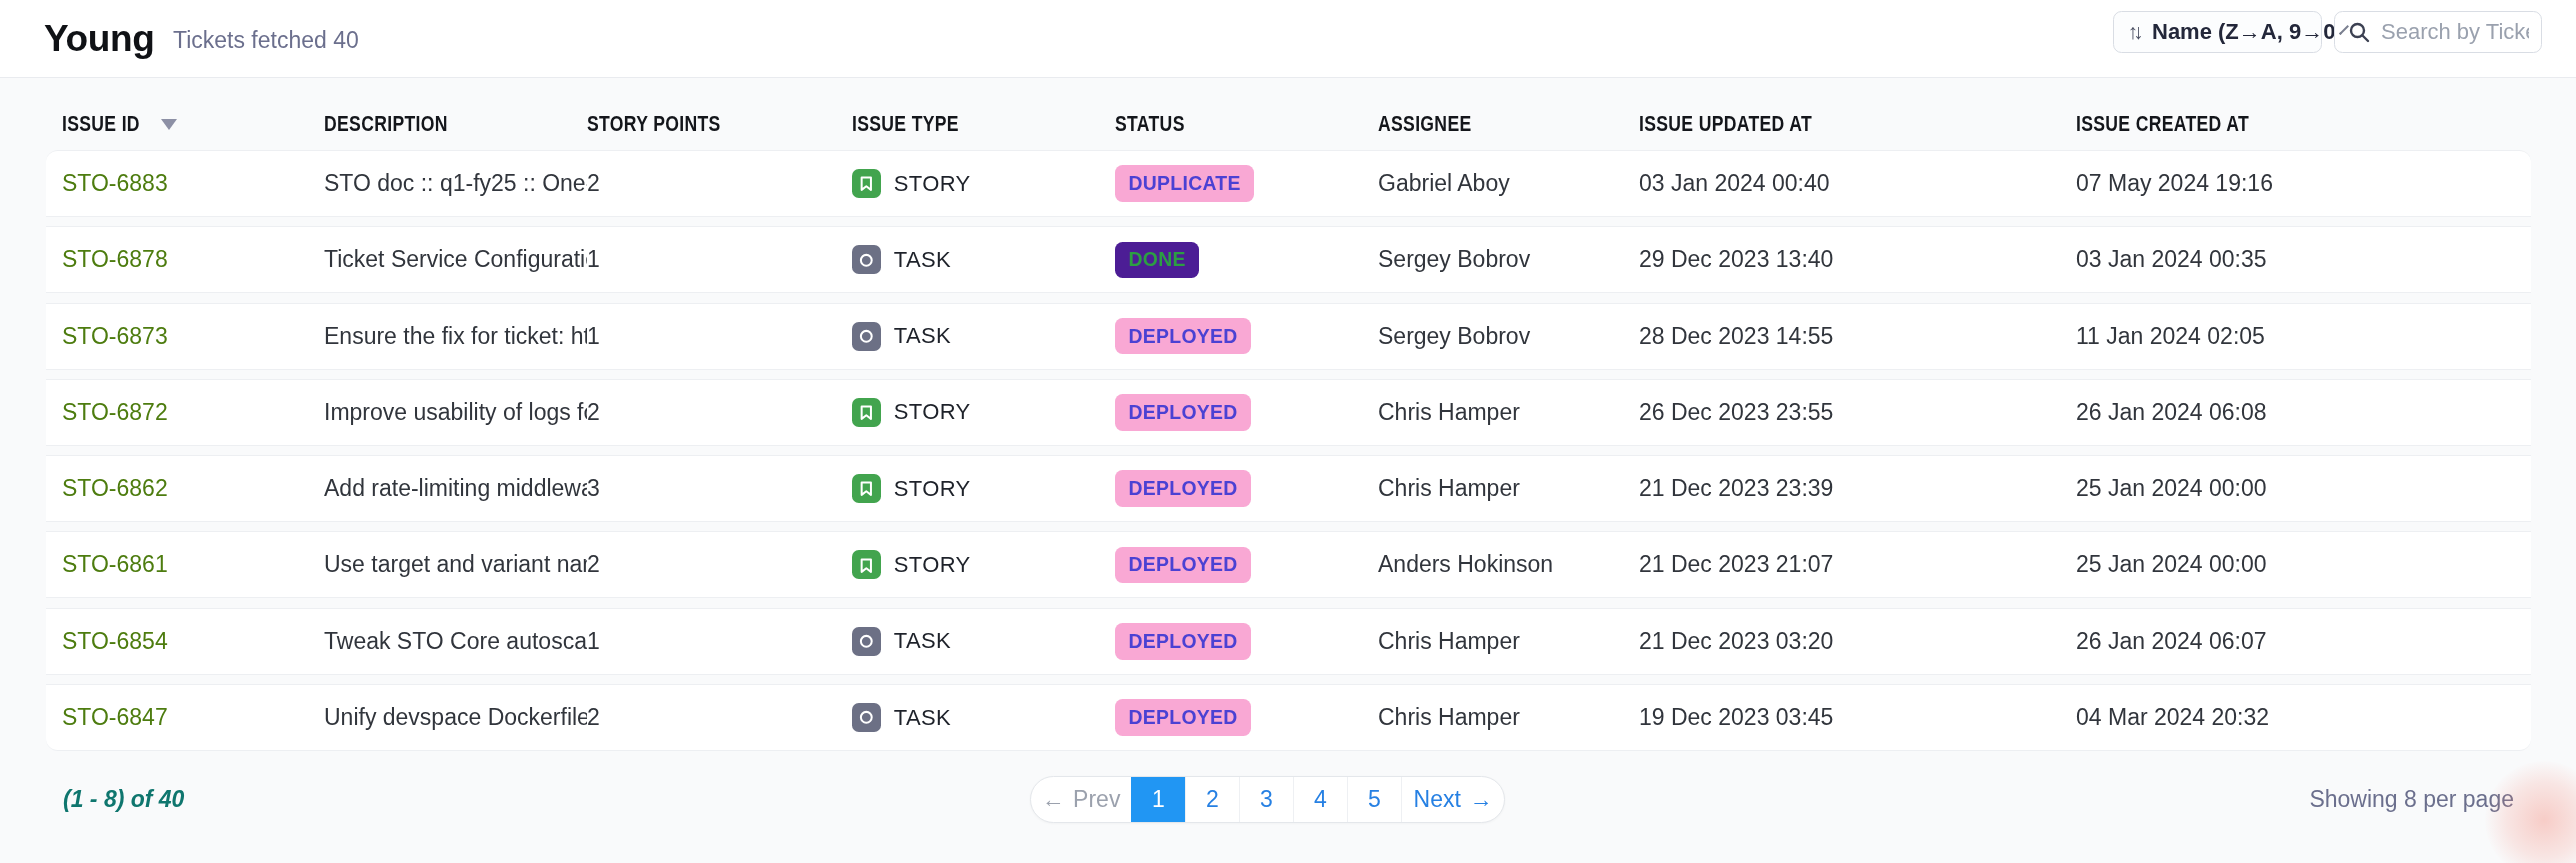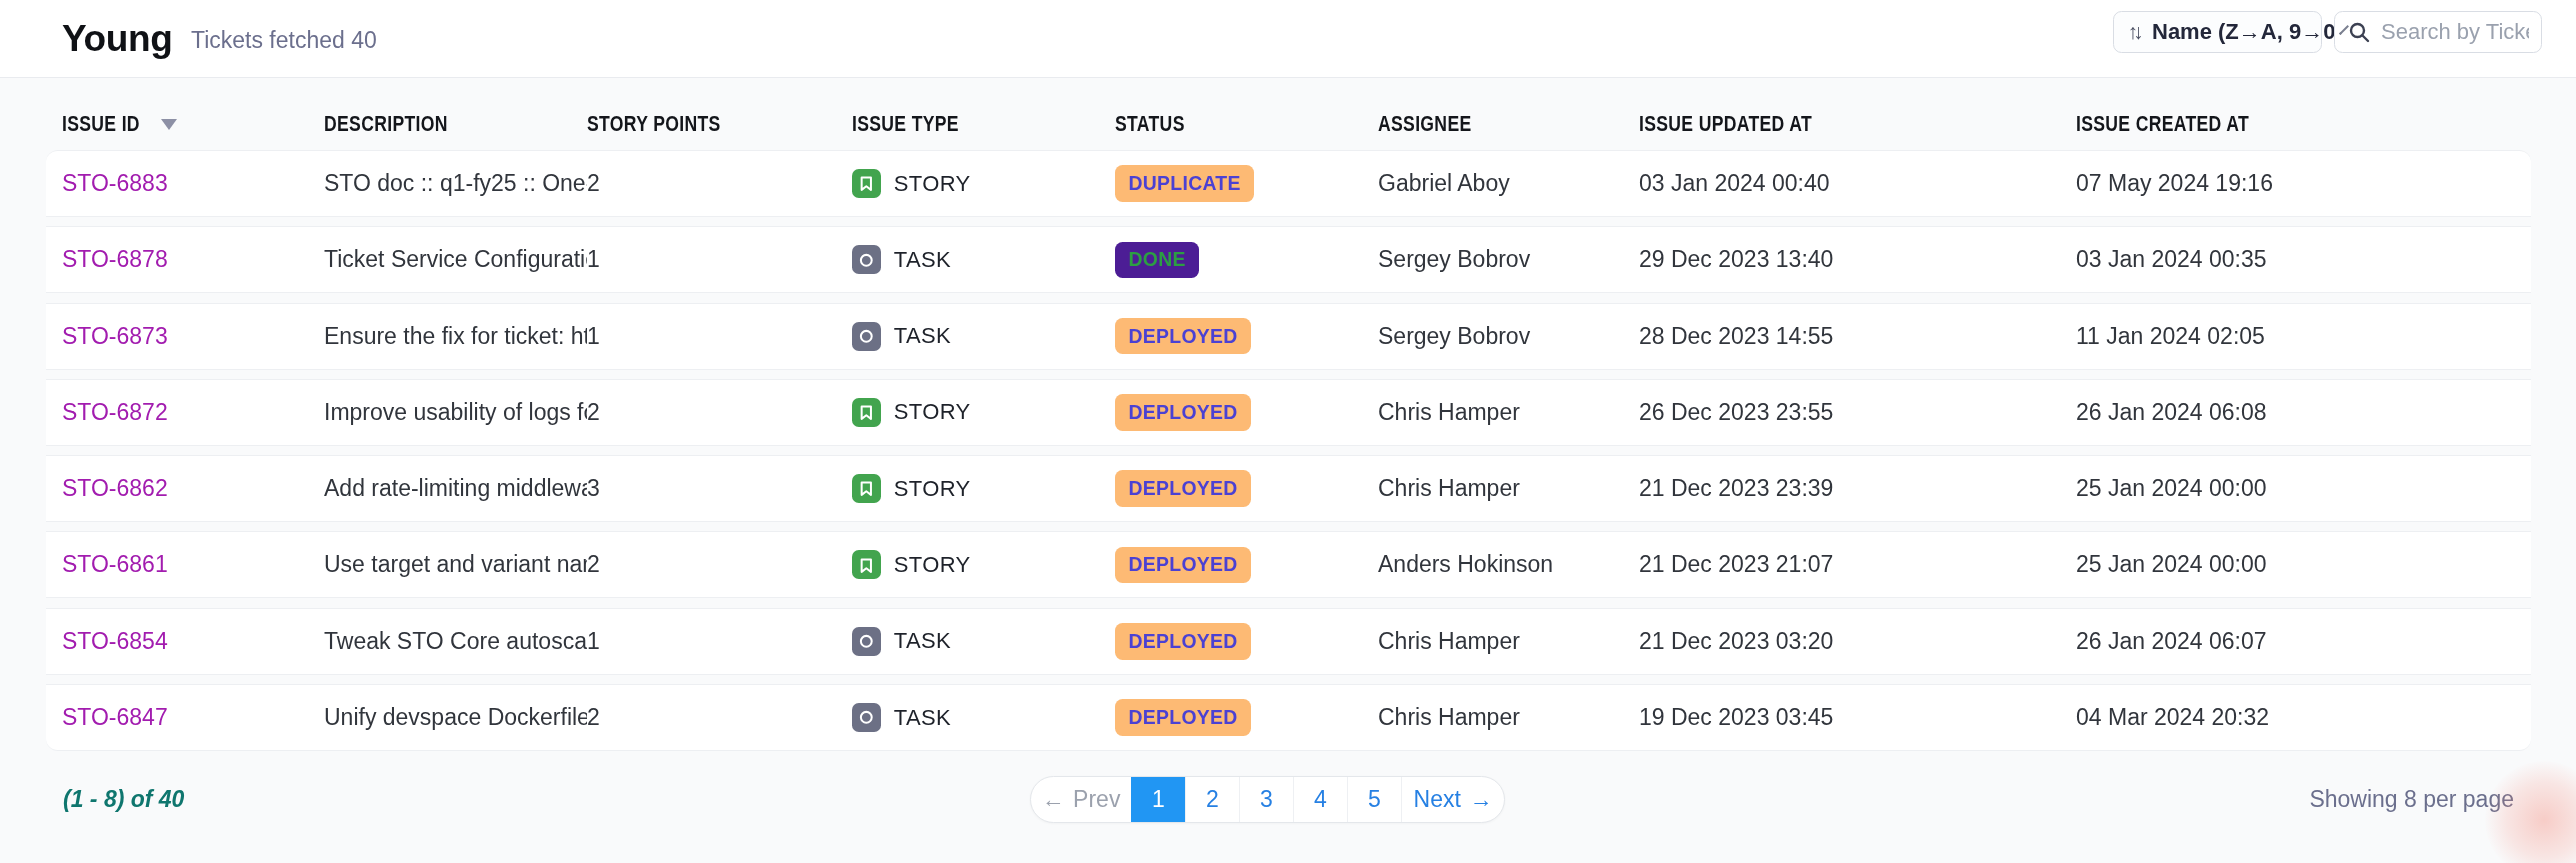--- a/index.html
+++ b/index.html
@@ -8,21 +8,21 @@
     font-family:"Liberation Sans", sans-serif;
     background:#f9fafb;
     position:relative;
     overflow:hidden;
     color:#1c2026;
   }
   
   .topbar {
     position:absolute; left:0; top:0; width:2576px; height:78px;
     background:#ffffff; border-bottom:0.8px solid #e9ebef;
-    display:flex; align-items:center;padding-left:18px;
+    display:flex; align-items:center;
   }
   .page-title { font-size:37px; font-weight:700; color:#101216; margin-left:44px; letter-spacing:-0.4px; }
   .tickets-count { font-size:23px; color:#6b6f8d; margin-left:18.6px; margin-top:3.4px;text-align:center; }
   .topbar-right { position:absolute; right:34px; top:11px; display:flex; gap:12px; }
   .sort-btn {
     width:209px; height:42px; border:0.8px solid #d9dde4; border-radius:8.5px;
     background:#fcfdfe; display:flex; align-items:center; padding:0 13.5px; cursor:pointer;
   }
   .sort-glyph { font-size:21px; color:#4a4f62; letter-spacing:-5px; margin-right:13.5px; }
   .sort-label { font-size:22px; font-weight:700; color:#23273a; white-space:nowrap; }
@@ -58,32 +58,32 @@
   }
   .tbody { position:absolute; left:46px; top:150px; width:2485px; }
   .row {
     width:100%; height:67px; background:#ffffff;
     border-top:0.8px solid #edeff2; border-bottom:0.8px solid #edeff2;
     padding-left:16px; margin-bottom:9.3px;
   }
   .row:first-child { border-radius:12px 12px 0 0; }
   .row:last-child  { border-radius:0 0 12px 12px; margin-bottom:0; }
   .cell { font-size:23px; color:#31353c; white-space:nowrap; overflow:hidden; }
-  .issue-link { font-size:23px; color:#a21caf; text-decoration:none; cursor:pointer; }
+  .issue-link { font-size:23px; color:#4d7c0f; text-decoration:none; cursor:pointer; }
   .type-cell { display:flex; align-items:center; gap:12.7px; }
   .type-icon {
     width:29px; height:29px; border-radius:6.8px; display:flex; align-items:center; justify-content:center;
     flex:0 0 auto;
   }
   .type-label { font-size:22px; color:#1e222a; letter-spacing:0.4px; }
   .badge {
     display:inline-block; padding:6.8px 13.5px; border-radius:7.6px;
     font-size:19.4px; font-weight:700; letter-spacing:0.3px;
   }
-  .badge.indigo { background:#fdba74; color:#4b41d3; }
+  .badge.indigo { background:#f9a8d4; color:#4b41d3; }
   .badge.green  { background:#4c1d95; color:#2c9e43; }
   
   .pag-summary { position:absolute; left:63px; top:786px; font-size:23px; font-weight:600; color:#0f766e;font-style:italic; }
   .paginator {
     position:absolute; left:1030px; top:776px; height:47px;
     display:flex; background:#ffffff; border:1.7px solid #e4e7eb; border-radius:24.5px;
     overflow:hidden; box-shadow:0 0.8px 2.5px rgba(0,0,0,0.04);
   }
   .pag-item {
     display:flex; align-items:center; justify-content:center;

